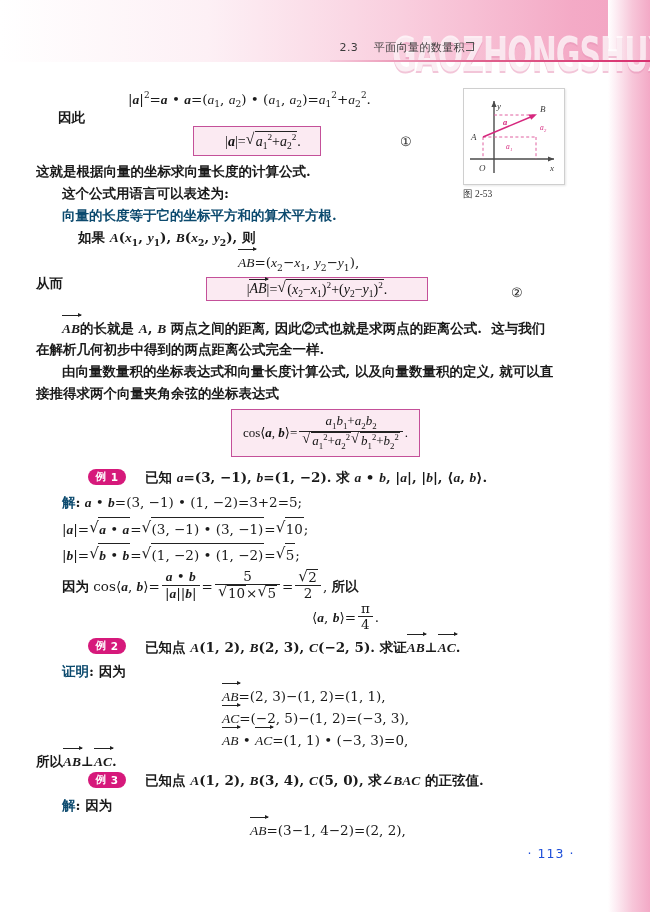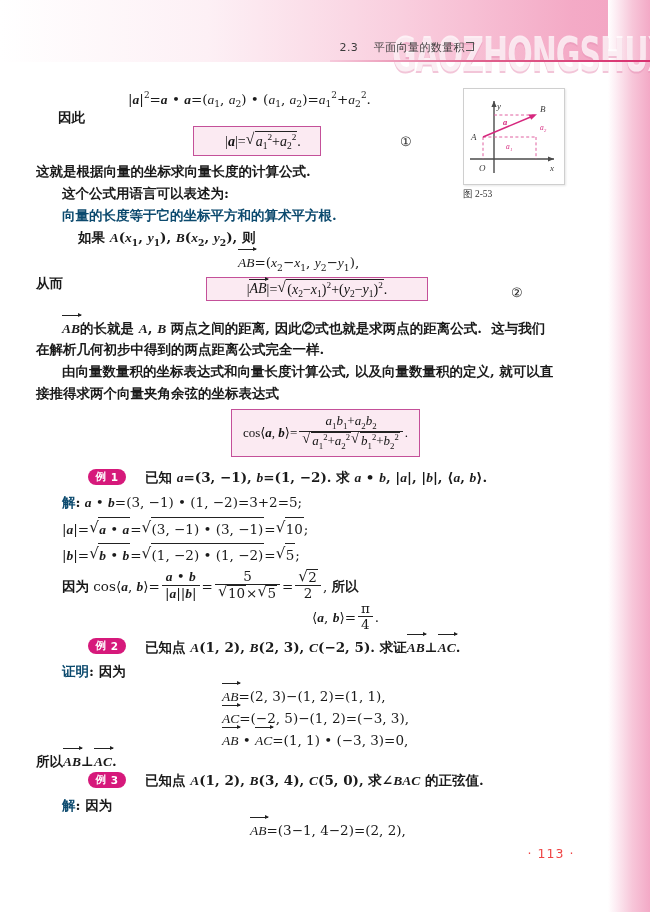--- a/index.html
+++ b/index.html
@@ -104,21 +104,21 @@
   }
   #fig-caption{
     position:absolute;left:463px;top:188px;width:100px;
     font-size:9.5px;color:#333;
   }
 
   
   #page-number{
     position:absolute;left:505px;top:846px;width:92px;text-align:center;
     font-family:"DejaVu Sans","Liberation Sans",sans-serif;
-    font-size:12.5px;color:#ef4444;letter-spacing:1px;
+    font-size:12.5px;color:#1d4ed8;letter-spacing:1px;
   }
 </style>
 </head>
 <body>
 
 <div id="top-band"></div>
 <div id="right-band-lower"></div>
 <div id="right-band"></div>
 <div id="watermark">GAOZHONGSHUXUE</div>
 

